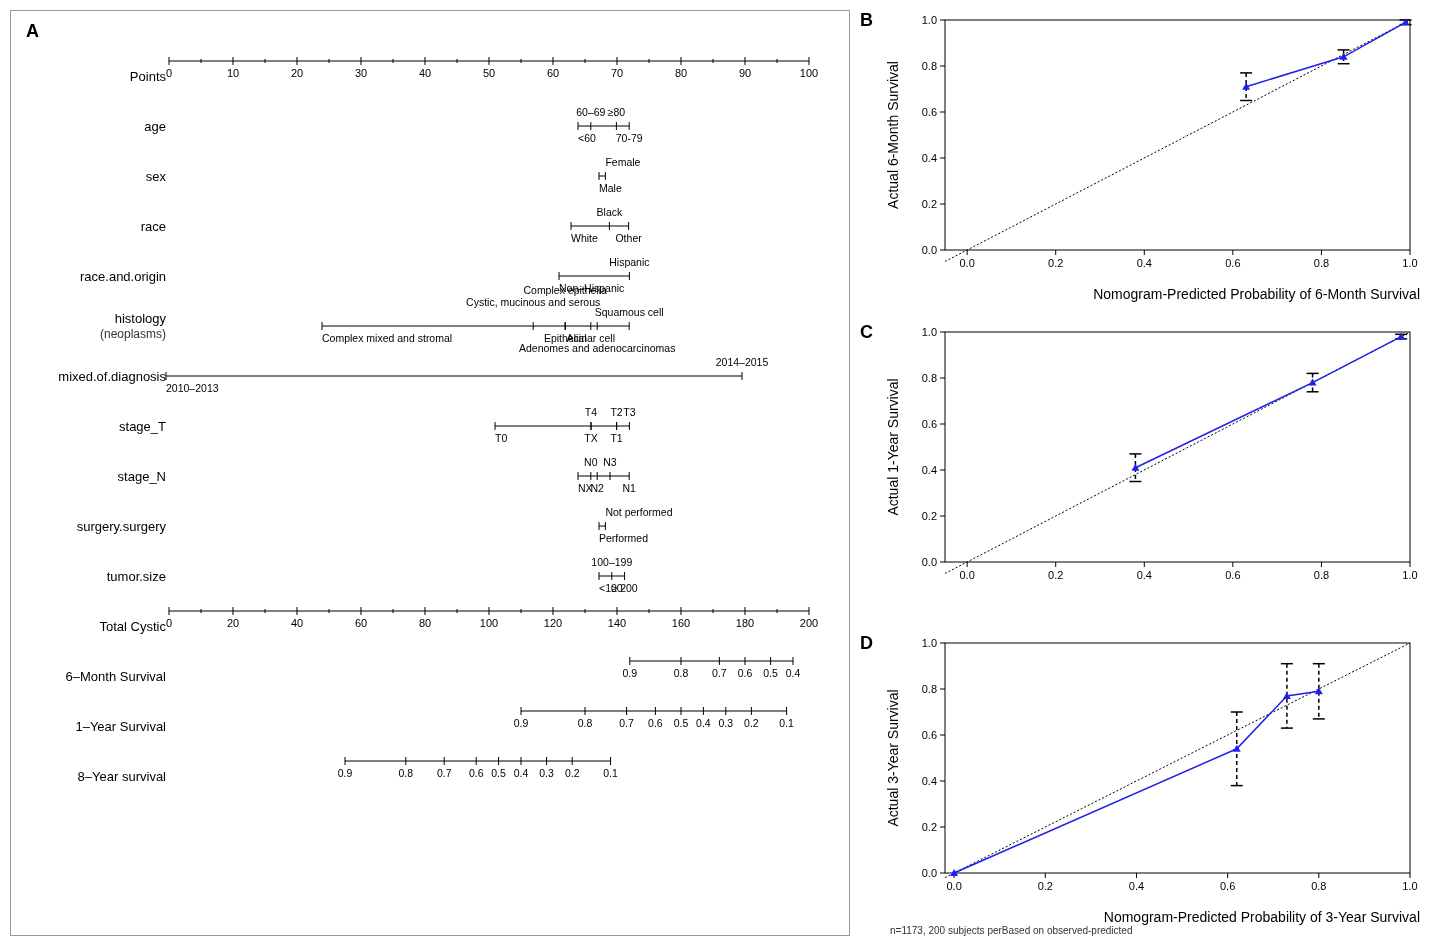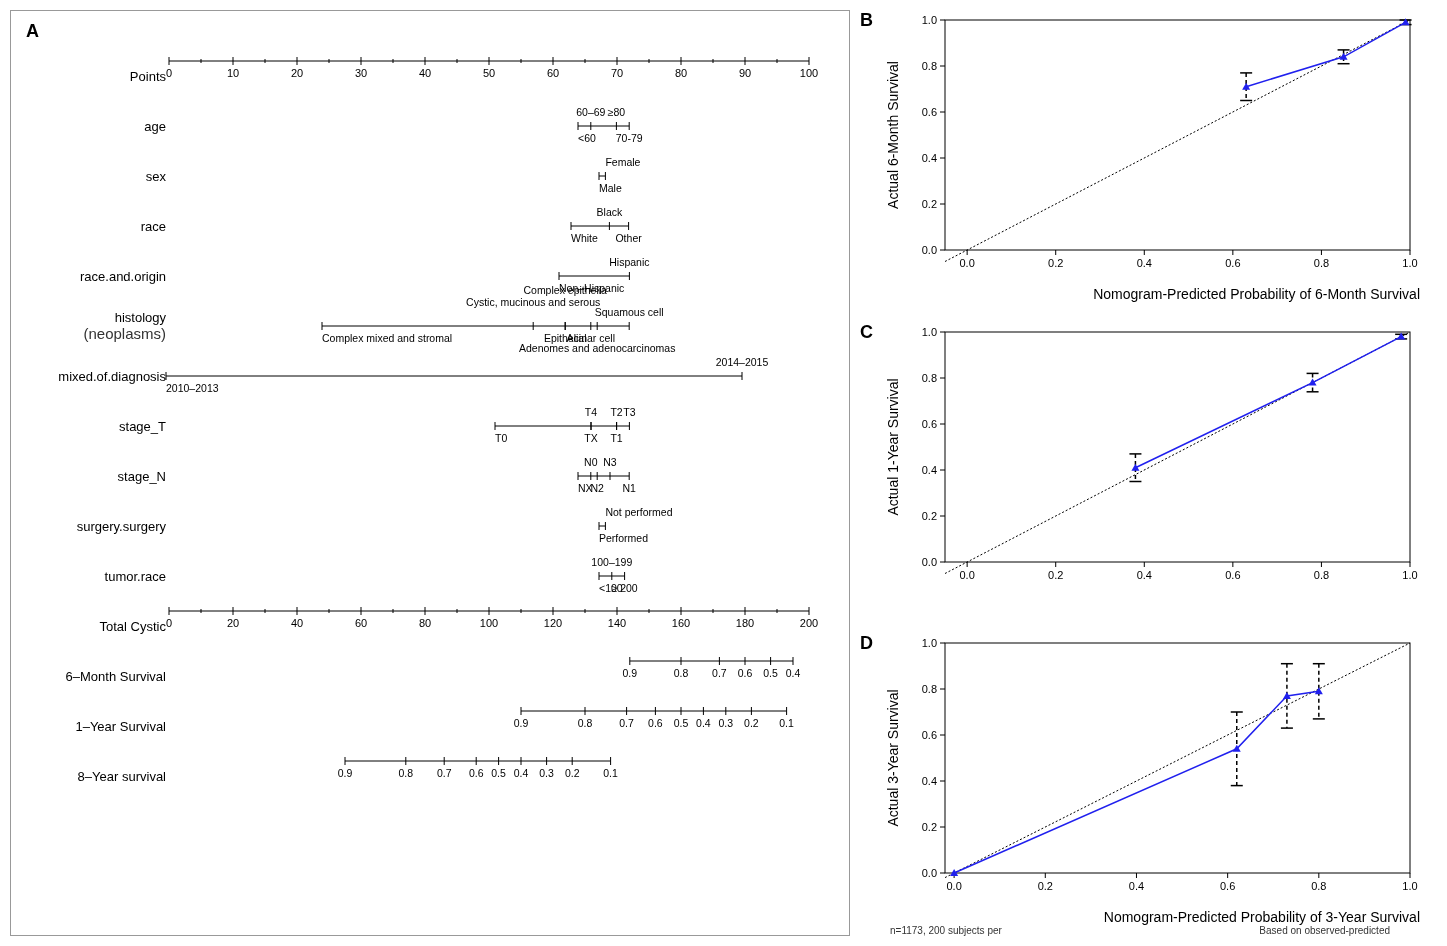--- a/index.html
+++ b/index.html
@@ -37,21 +37,21 @@
     align-items: center;
     min-height: 50px;
     position: relative;
   }
   .nomo-label {
     width: 135px;
     font-size: 13px;
     flex-shrink: 0;
   }
   .nomo-sublabel {
-    font-size: 15px;
+    font-size: 12px;
     color: #333;
   }
   .nomo-axis-area {
     flex: 1;
     height: 50px;
     position: relative;
   }
   .right-panel {
     width: 560px;
     display: flex;
@@ -234,21 +234,21 @@
     <div class="nomo-label">surgery.surgery</div>
     <div class="nomo-axis-area"><svg width="230" height="50" style="overflow:visible">
               <line x1="0" y1="25" x2="6.4" y2="25" stroke="black"></line>
               <line x1="0" y1="21" x2="0" y2="29" stroke="black"></line>
               <text x="0" y="41" font-size="10.5" text-anchor="start">Performed</text>
               <line x1="6.4" y1="21" x2="6.4" y2="29" stroke="black"></line>
               <text x="6.4" y="15" font-size="10.5" text-anchor="start">Not performed</text>
             </svg></div>
   </div>
         <div class="nomo-row">
-    <div class="nomo-label">tumor.race</div>
+    <div class="nomo-label">tumor.size</div>
     <div class="nomo-axis-area"><svg width="230" height="50" style="overflow:visible">
               <line x1="0" y1="25" x2="25.6" y2="25" stroke="black"></line>
               <line x1="0" y1="21" x2="0" y2="29" stroke="black"></line>
               <text x="0" y="41" font-size="10.5" text-anchor="start">&lt;100</text>
               <line x1="12.8" y1="21" x2="12.8" y2="29" stroke="black"></line>
               <text x="12.8" y="15" font-size="10.5" text-anchor="middle">100–199</text>
               <line x1="25.6" y1="21" x2="25.6" y2="29" stroke="black"></line>
               <text x="25.6" y="41" font-size="10.5" text-anchor="middle">≥ 200</text>
             </svg></div>
   </div>
@@ -490,19 +490,19 @@
           <line x1="438.8235294117647" y1="30.69999999999999" x2="438.8235294117647" y2="85.89999999999998" stroke="black" stroke-dasharray="4 3" stroke-width="1.5"></line>
           <line x1="432.8235294117647" y1="30.69999999999999" x2="444.8235294117647" y2="30.69999999999999" stroke="black" stroke-width="1.5"></line>
           <line x1="432.8235294117647" y1="85.89999999999998" x2="444.8235294117647" y2="85.89999999999998" stroke="black" stroke-width="1.5"></line>
           <path d="M74.11764705882354 240 L356.7647058823529 115.8 L406.9117647058823 62.900000000000006 L438.8235294117647 58.29999999999998 " stroke="#2020ee" fill="none" stroke-width="1.5"></path>
           <path d="M74.11764705882354 236 L78.11764705882354 243 L70.11764705882354 243 Z" fill="#2020ee"></path>
           <path d="M356.7647058823529 111.8 L360.7647058823529 118.8 L352.7647058823529 118.8 Z" fill="#2020ee"></path>
           <path d="M406.9117647058823 58.900000000000006 L410.9117647058823 65.9 L402.9117647058823 65.9 Z" fill="#2020ee"></path>
           <path d="M438.8235294117647 54.29999999999998 L442.8235294117647 61.29999999999998 L434.8235294117647 61.29999999999998 Z" fill="#2020ee"></path>
         </svg>
       <div class="axis-label-x">Nomogram-Predicted Probability of 3-Year Survival</div>
-      <div style="display:flex;justify-content:space-between;padding:0 30px">
+      <div style="display:flex;padding:0 30px">
         <span class="footnote">n=1173, 200 subjects per</span>
         <span class="footnote">Based on observed-predicted</span>
       </div>
     </div>
   </div>
 </div>
 
 </body></html>

